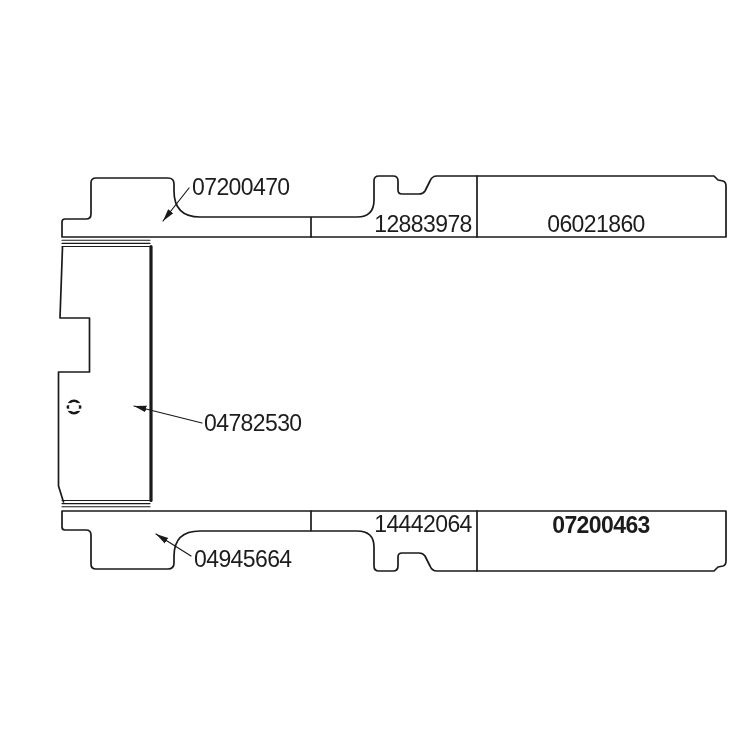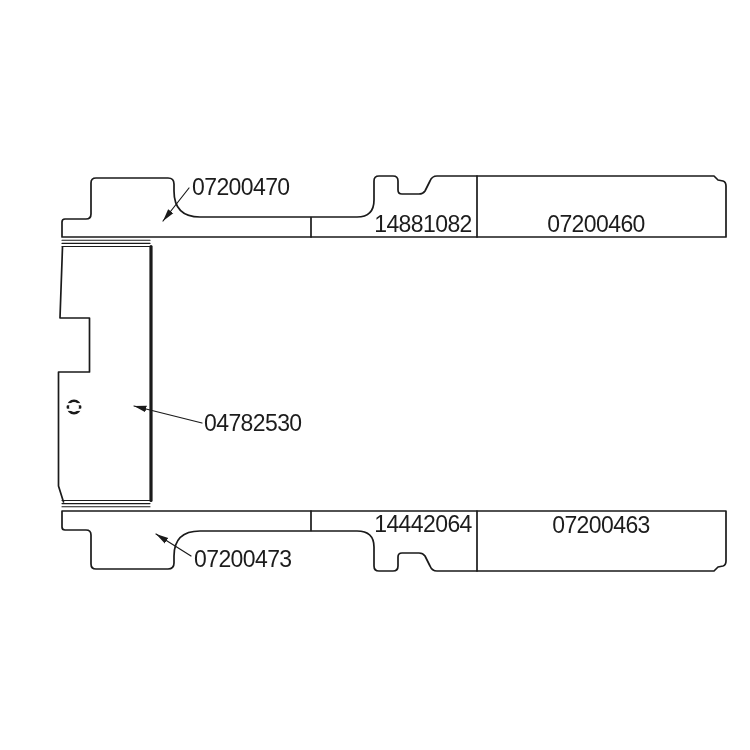--- a/index.html
+++ b/index.html
@@ -109,25 +109,25 @@
       <g stroke-width="1.2">
         <line x1="173" y1="188" x2="147" y2="221" marker-end="url(#arrowhead)"></line>
         <line x1="186" y1="423" x2="118" y2="406" marker-end="url(#arrowhead)"></line>
         <line x1="175" y1="556" x2="140" y2="534" marker-end="url(#arrowhead)"></line>
       </g>
     </g>
   </svg>
 
   <div class="lbl" style="left:176px;top:176px;">07200470</div>
 
-  <div class="lbl ctr" style="left:407px;top:224px;">14881082</div>
+  <div class="lbl ctr" style="left:407px;top:224px;">12883978</div>
 
-  <div class="lbl ctr" style="left:580px;top:224px;">07200460</div>
+  <div class="lbl ctr" style="left:580px;top:224px;">06021860</div>
 
   <div class="lbl" style="left:188px;top:412px;">04782530</div>
 
-  <div class="lbl" style="left:178px;top:548px;">07200473</div>
+  <div class="lbl" style="left:178px;top:548px;">04945664</div>
 
   <div class="lbl ctr" style="left:407px;top:524px;">14442064</div>
 
-  <div class="lbl ctr" style="left:585px;top:525px;">07200463</div>
+  <div class="lbl ctr" style="left:585px;top:525px;font-weight:bold;">07200463</div>
 
 </div>
 
 </body></html>

